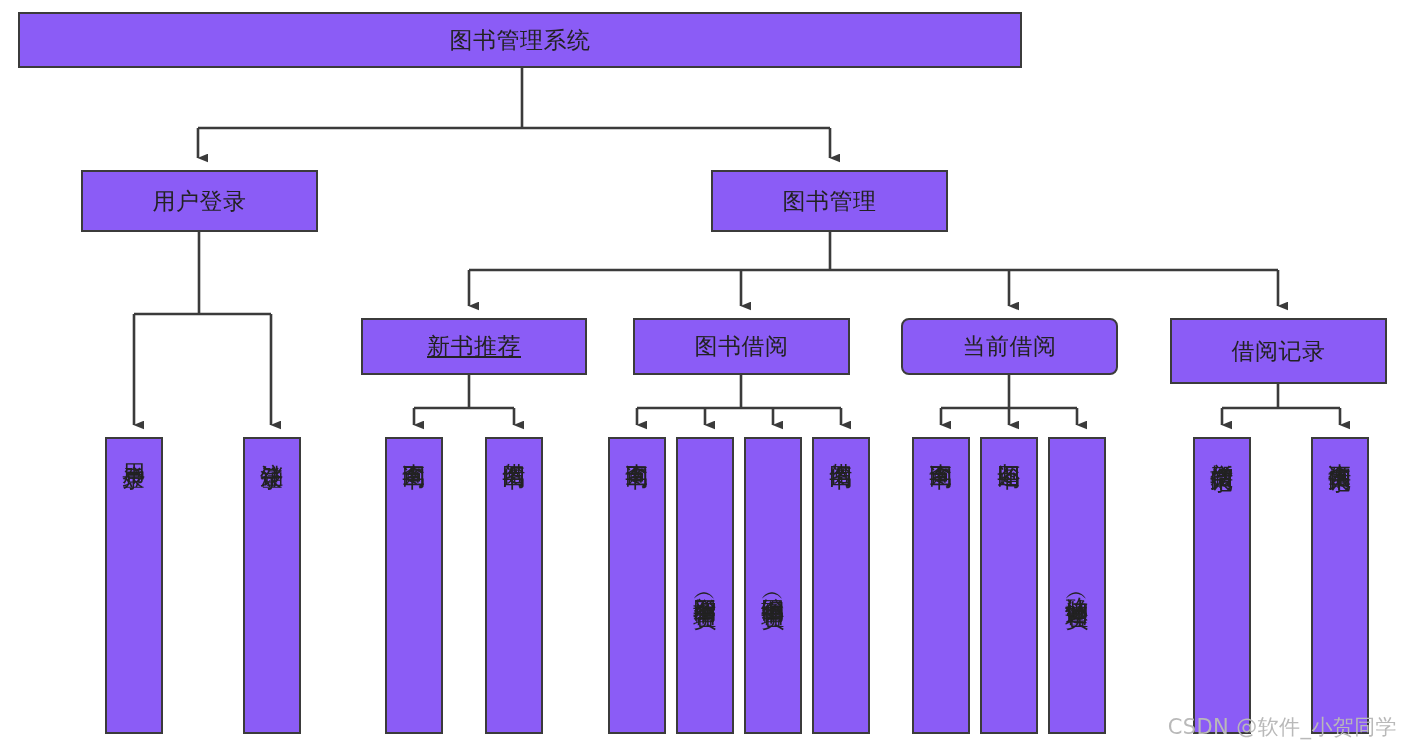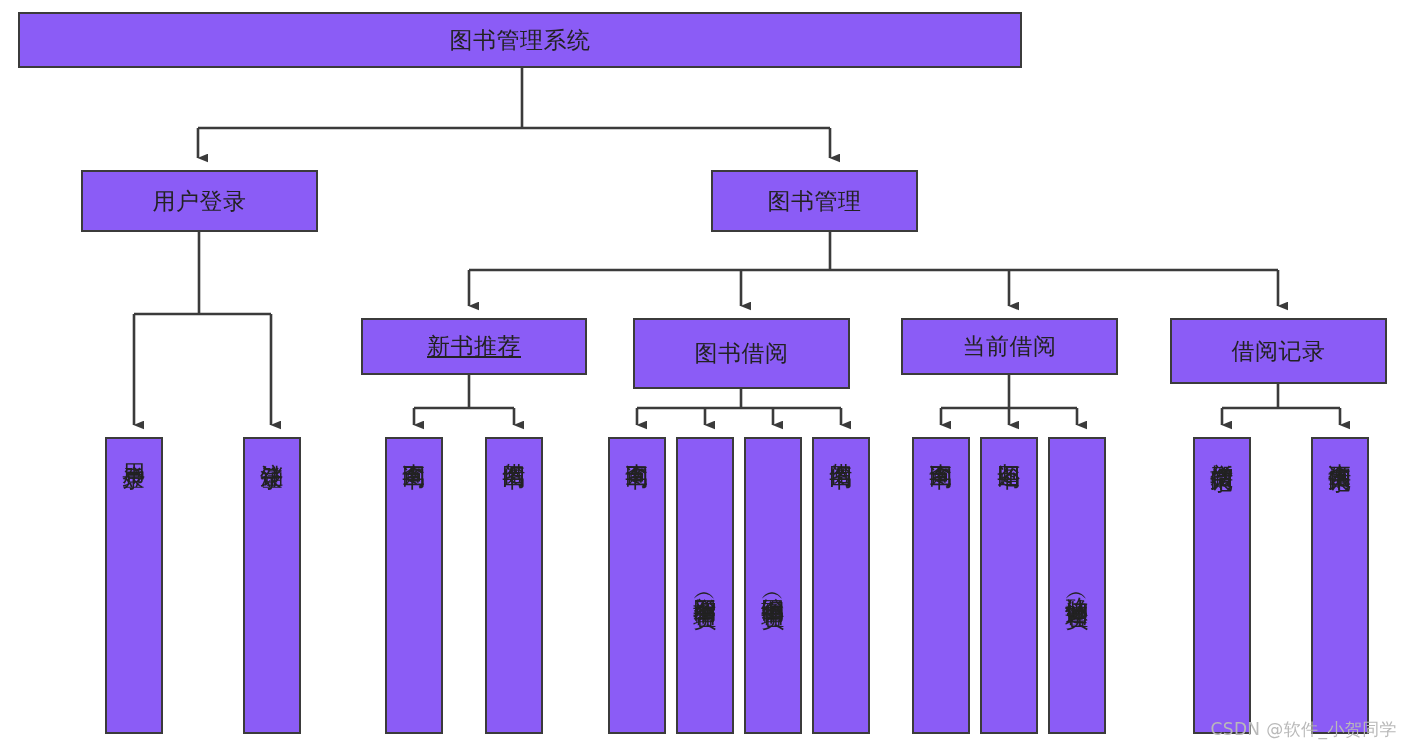--- a/index.html
+++ b/index.html
@@ -62,21 +62,21 @@
     white-space: nowrap;
   }
   .node.vertical.tall-text {
     align-items: center;
     padding-top: 0;
   }
   .watermark {
     position: absolute;
     right: 8px;
     bottom: 6px;
-    font-size: 17px;
+    font-size: 21px;
     color: #b9b9b9;
     z-index: 5;
     white-space: nowrap;
     letter-spacing: 0.4px;
   }
 </style>
 </head>
 <body>
 
 <div id="canvas">
@@ -131,31 +131,31 @@
     </g>
   </svg>
 
   <div class="node root horizontal" style="left:18px; top:12px; width:1004px; height:56px;">
     <span class="label">图书管理系统</span>
   </div>
 
   <div class="node horizontal" style="left:81px; top:170px; width:237px; height:62px;">
     <span class="label">用户登录</span>
   </div>
-  <div class="node horizontal" style="left:711px; top:170px; width:207px; height:62px;">
+  <div class="node horizontal" style="left:711px; top:170px; width:237px; height:62px;">
     <span class="label">图书管理</span>
   </div>
 
   <div class="node horizontal" style="left:361px; top:318px; width:226px; height:57px;text-decoration:underline;">
     <span class="label">新书推荐</span>
   </div>
-  <div class="node horizontal" style="left:633px; top:318px; width:217px; height:71px;">
+  <div class="node horizontal" style="left:633px; top:318px; width:217px; height:57px;">
     <span class="label">图书借阅</span>
   </div>
-  <div class="node horizontal" style="left:901px; top:318px; width:217px; height:57px;">
+  <div class="node horizontal" style="left:901px; top:318px; width:217px; height:57px;border-radius:8px;">
     <span class="label">当前借阅</span>
   </div>
   <div class="node horizontal" style="left:1170px; top:318px; width:217px; height:66px;">
     <span class="label">借阅记录</span>
   </div>
 
   <div class="node vertical" style="left:105px; top:437px; width:58px; height:297px;">
     <span class="label">用户登录</span>
   </div>
   <div class="node vertical" style="left:243px; top:437px; width:58px; height:297px;">

